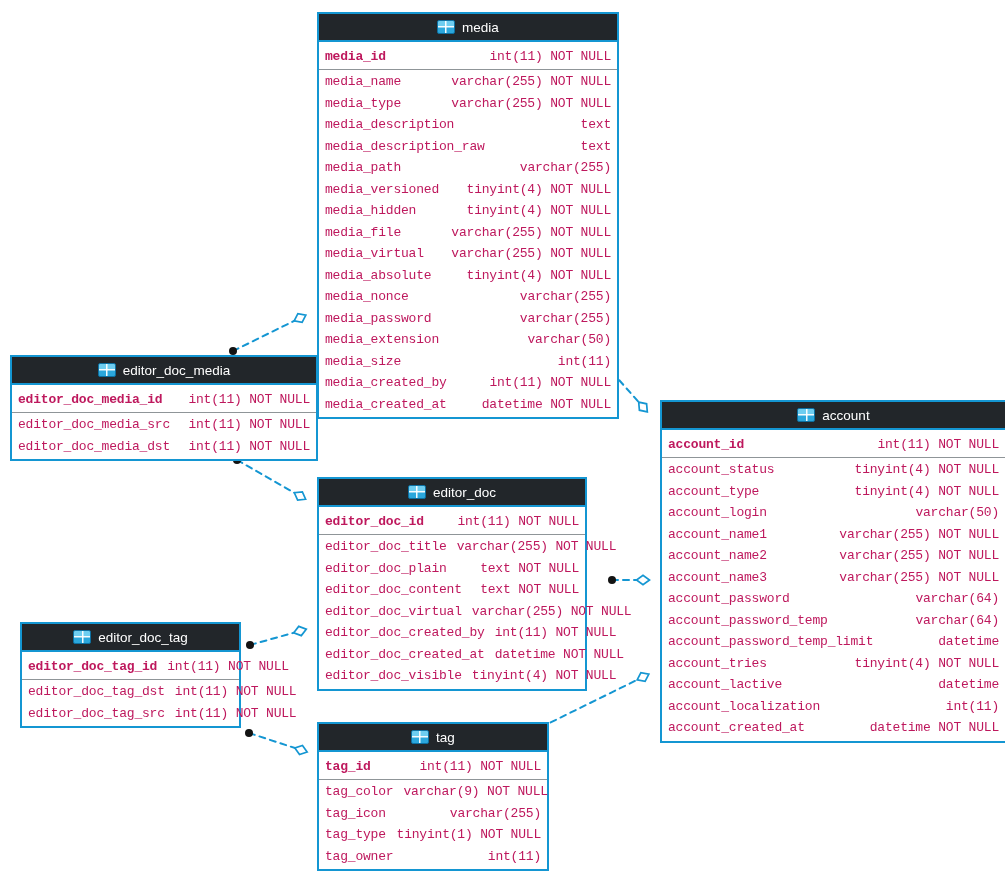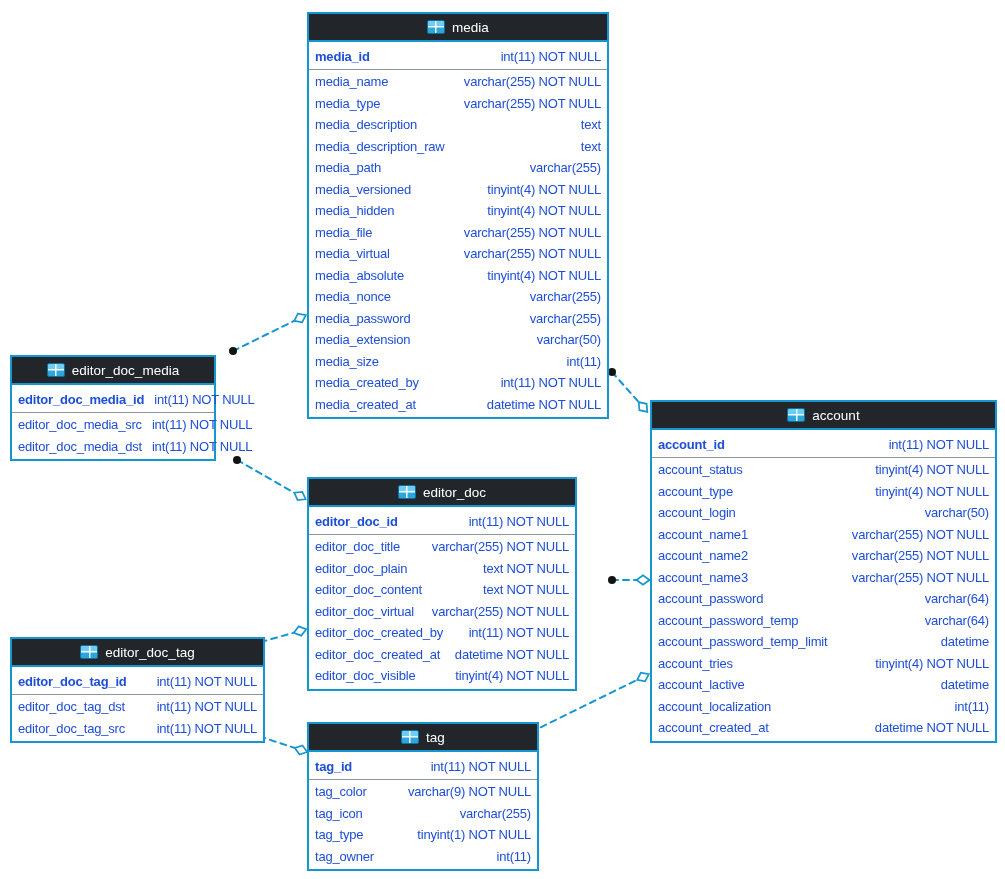--- a/index.html
+++ b/index.html
@@ -3,43 +3,43 @@
 <meta charset="utf-8">
 <style>
   html,body{margin:0;padding:0;background:#ffffff;}
   #canvas{position:relative;width:1005px;height:879px;background:#ffffff;overflow:hidden;
           font-family:"Liberation Sans","DejaVu Sans",sans-serif;}
   #connector-svg{position:absolute;left:0;top:0;width:1005px;height:879px;z-index:1;}
   .rel-line{stroke:#1496d2;stroke-width:2;stroke-dasharray:6 5;stroke-linecap:round;fill:none;}
   .rel-dot{fill:#131313;}
   .rel-diamond{fill:#ffffff;stroke:#1496d2;stroke-width:1.7;}
 
-  .table{position:absolute;z-index:2;background:#ffffff;border:2px solid #1496d2;box-sizing:border-box;}
+  .table{position:absolute;z-index:2;background:#ffffff;border:2px solid #1496d2;box-sizing:border-box;margin-left:10px;}
   .thead{height:26px;background:#22262a;border-bottom:2px solid #1496d2;display:flex;
          align-items:center;justify-content:center;gap:7px;color:#ffffff;font-size:13.5px;}
   .ticon{width:16px;height:12px;border-radius:2px;flex:0 0 auto;border:1px solid #0d6fa0;
          background-color:#2ba7dc;
          background-image:
            linear-gradient(rgba(255,255,255,.95),rgba(255,255,255,.95)),
            linear-gradient(rgba(255,255,255,.95),rgba(255,255,255,.95)),
            linear-gradient(#6ecdf0,#6ecdf0);
          background-size:100% 1.5px,1.5px 100%,100% 5px;
          background-position:0 4.5px,50% 0,0 0;
          background-repeat:no-repeat;}
   .tbody{padding:1px 0 2px;}
   .row{display:flex;justify-content:space-between;align-items:center;height:21.5px;
-       padding:0 6px;font-size:13px;color:#1d4ed8;letter-spacing:-0.2px;white-space:nowrap;}
+       padding:0 6px;font-size:13px;color:#be185d;letter-spacing:-0.2px;white-space:nowrap;font-family:Liberation Mono, monospace;}
   .row .ctype{margin-left:10px;}
   .row.pk{height:26px;border-bottom:1.5px solid #8f9598;margin-bottom:1px;}
   .row.pk .cname{font-weight:bold;}
 
   #t-media           {left:307px; top:12px;  width:302px;}
-  #t-editor_doc_media{left:10px;  top:355px; width:206px;}
+  #t-editor_doc_media{left:0;  top:355px; width:308px;}
   #t-editor_doc      {left:307px; top:477px; width:270px;}
-  #t-editor_doc_tag  {left:10px;  top:637px; width:255px;text-align:center;}
+  #t-editor_doc_tag  {left:10px;  top:622px; width:221px;text-align:center;}
   #t-tag             {left:307px; top:722px; width:232px;}
   #t-account         {left:650px; top:400px; width:347px;text-align:center;}
 </style>
 </head>
 <body>
 
 <div id="canvas">
   <svg id="connector-svg">
       <line x1="233" y1="351" x2="300" y2="318" class="rel-line"></line>
       <circle cx="233" cy="351" r="4" class="rel-dot"></circle>

